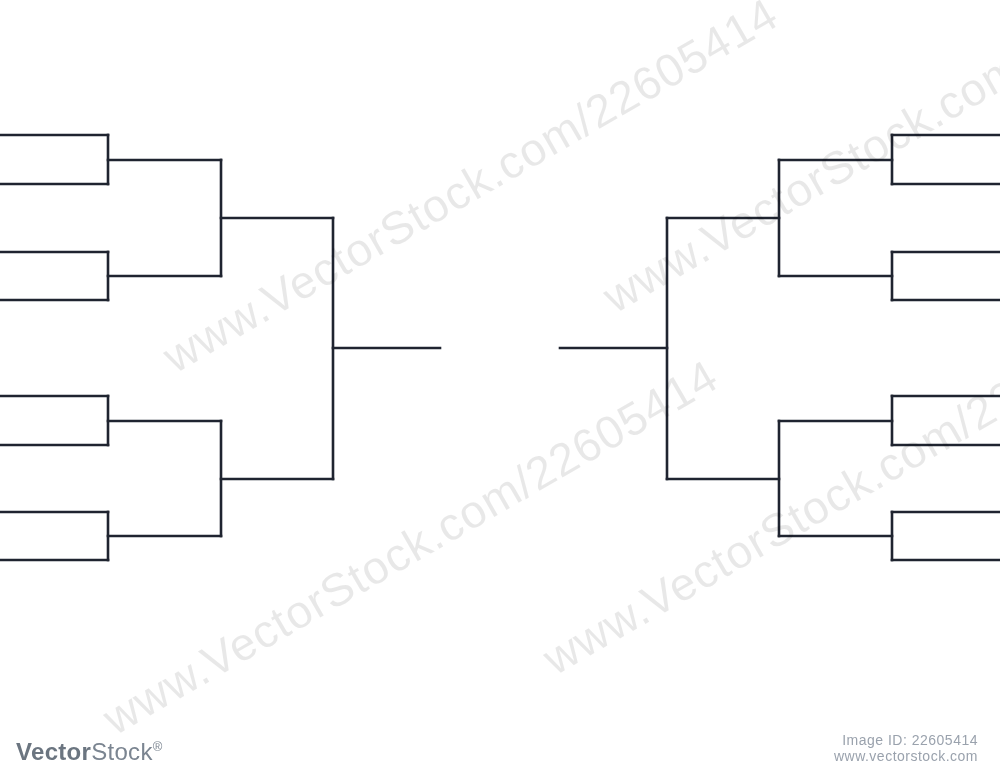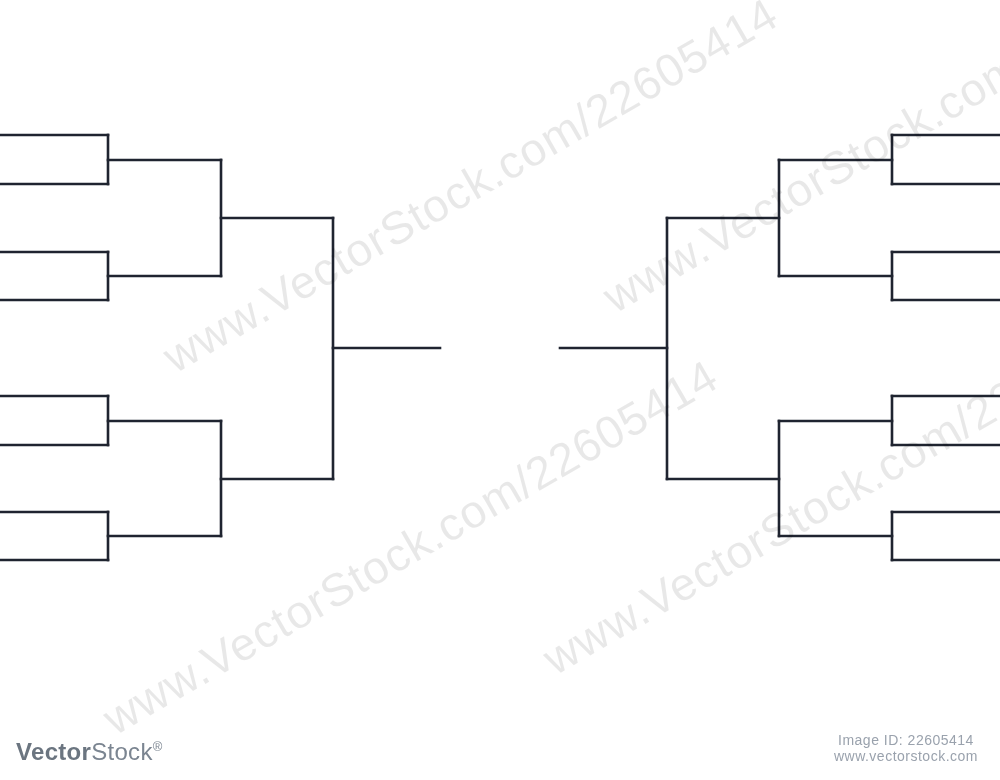--- a/index.html
+++ b/index.html
@@ -99,15 +99,15 @@
     <line x1="779" y1="421" x2="779" y2="536" stroke="#1f2430" stroke-width="2.6" stroke-linecap="square"></line>
     <line x1="779" y1="479" x2="667" y2="479" stroke="#1f2430" stroke-width="2.6" stroke-linecap="square"></line>
     <line x1="667" y1="218" x2="667" y2="479" stroke="#1f2430" stroke-width="2.6" stroke-linecap="square"></line>
     <line x1="667" y1="348" x2="560" y2="348" stroke="#1f2430" stroke-width="2.6" stroke-linecap="square"></line>
   </svg>
 
 <div class="footer-left">
   <b><span>Vector</span></b><span>Stock</span><span style="font-size:13px; vertical-align:super;">®</span>
 </div>
 <div class="footer-right">
-  <div style="text-align:center;margin-top:25px;">Image ID: 22605414</div>
+  <div style="text-align:right;margin-top:25px;">Image ID: 22605414</div>
   <div style="">www.vectorstock.com</div>
 </div>
 
 </body></html>

